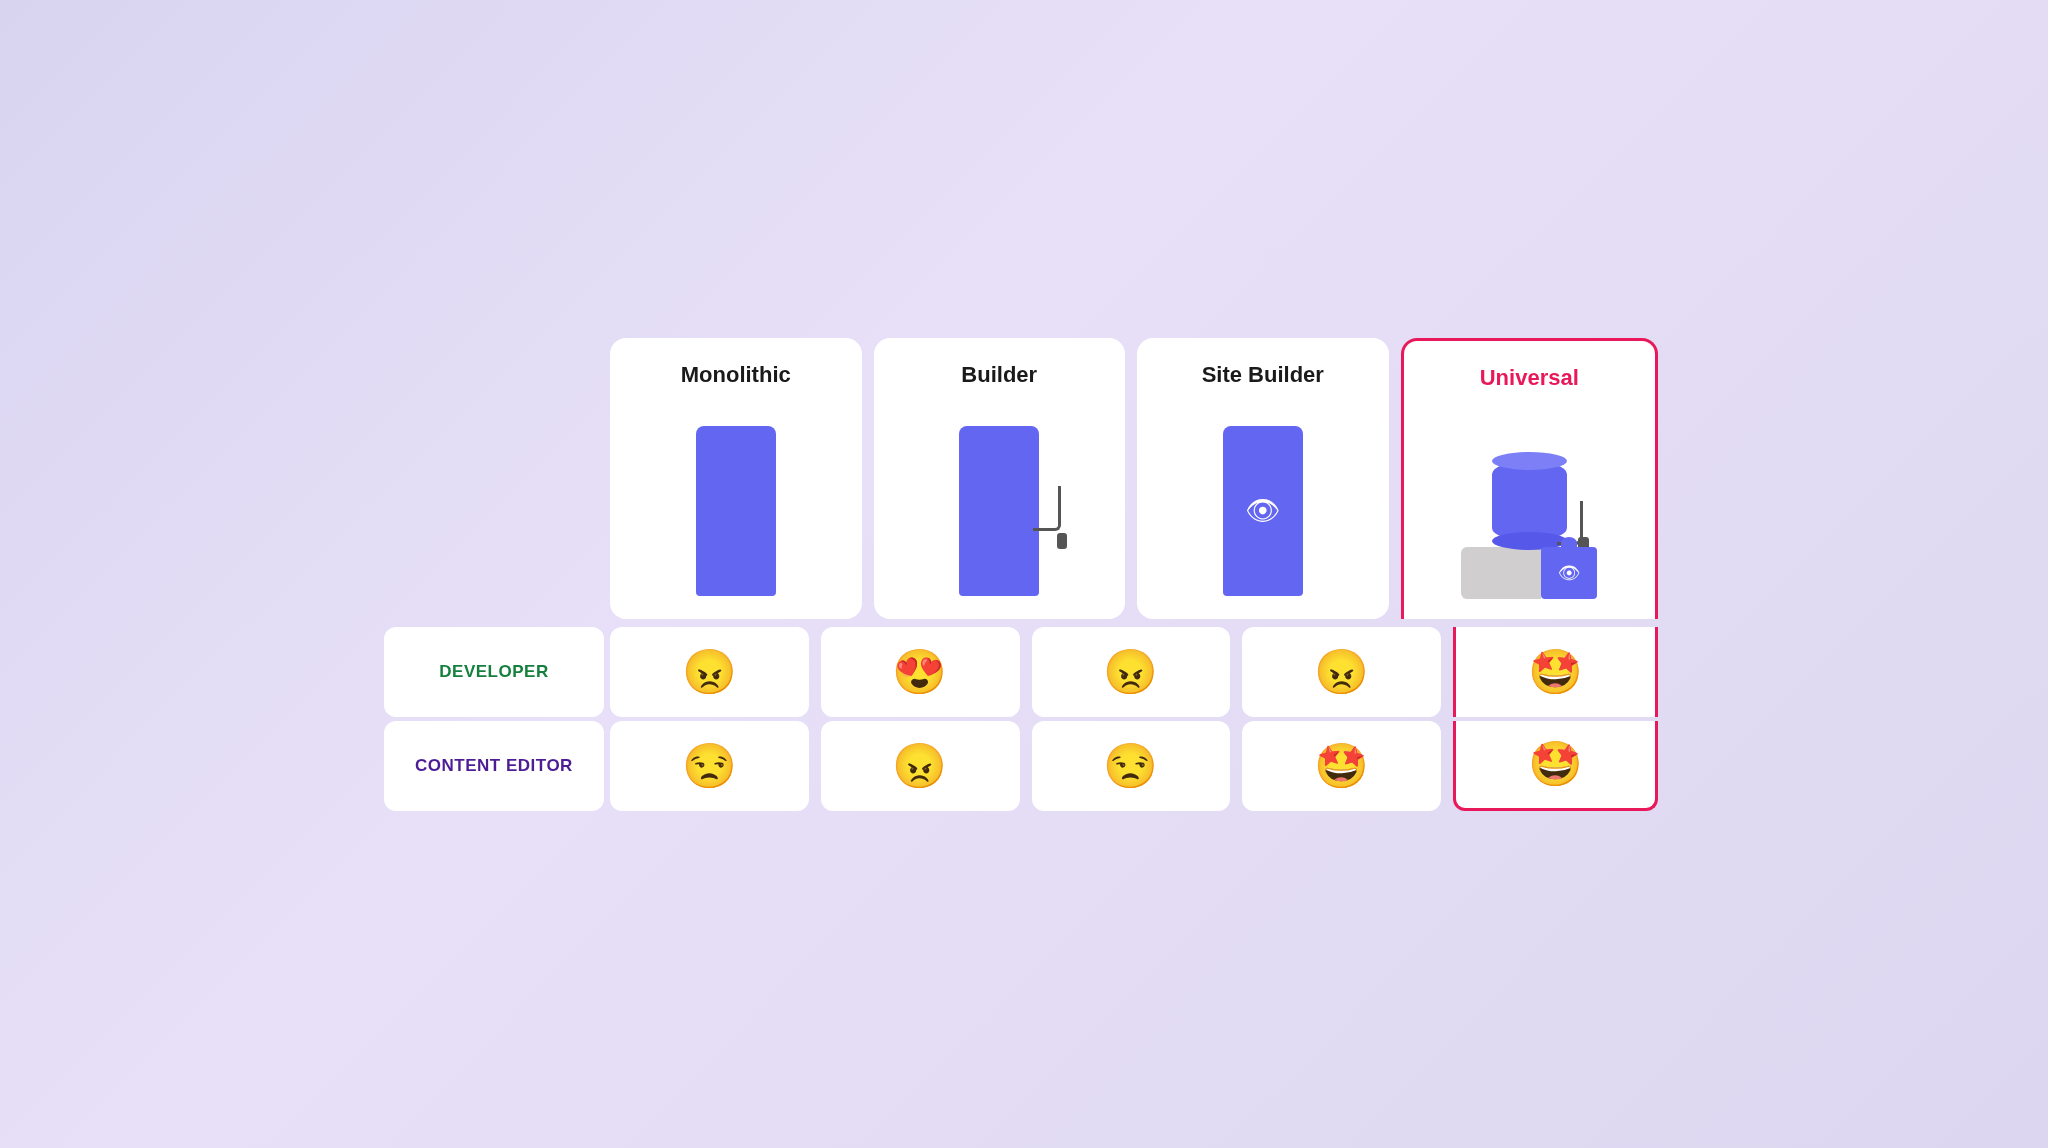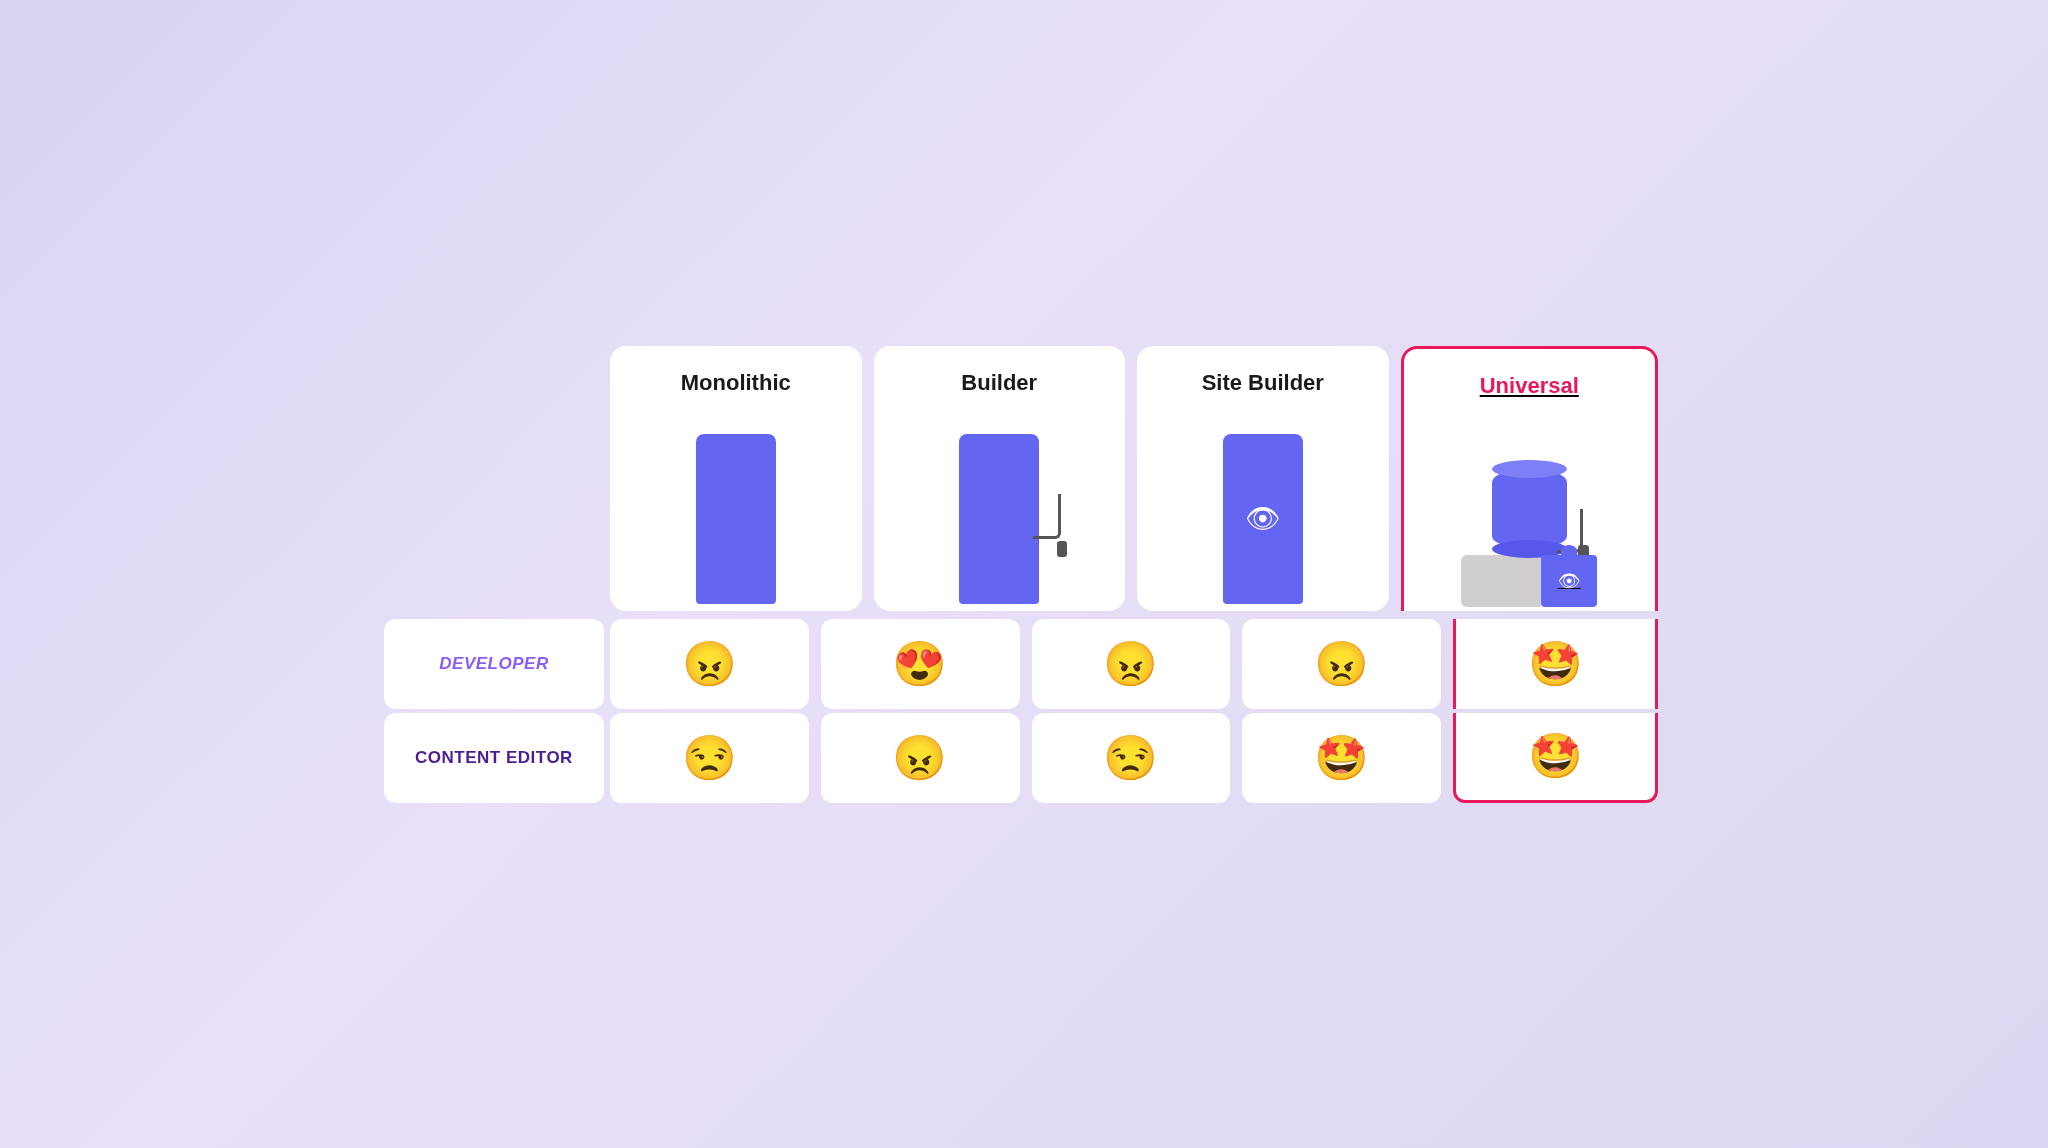--- a/index.html
+++ b/index.html
@@ -33,28 +33,27 @@
     }
 
     .col-card {
       flex: 1;
       background: #fff;
       border-radius: 16px;
       margin: 0 6px;
       display: flex;
       flex-direction: column;
       align-items: center;
-      padding: 24px 16px 4px;
+      padding: 24px 16px 20px;
       position: relative;
     }
 
     .col-card.universal {
       border: 3px solid #e8185a;
       background: #fff;
-      text-decoration: underline;
     }
 
     .col-title {
       font-size: 22px;
       font-weight: 600;
       color: #1a1a1a;
       margin-bottom: 18px;
       text-align: center;
     }
 
@@ -323,21 +322,21 @@
       min-height: 90px;
     }
 
     .row-label-text {
       font-size: 17px;
       font-weight: 800;
       text-align: center;
       letter-spacing: 0.5px;
     }
 
-    .developer-label { color: #8b5cf6; font-style: italic; }
+    .developer-label { color: #15803d; }
     .content-editor-label { color: #4c1d95; }
 
     .data-cell {
       flex: 1;
       background: #fff;
       border-radius: 12px;
       margin: 0 6px;
       display: flex;
       align-items: center;
       justify-content: center;

